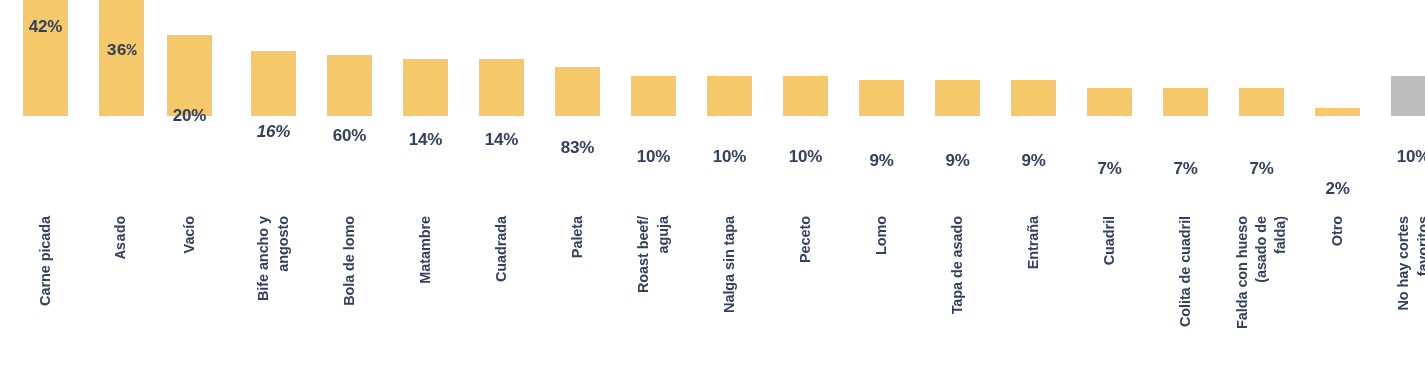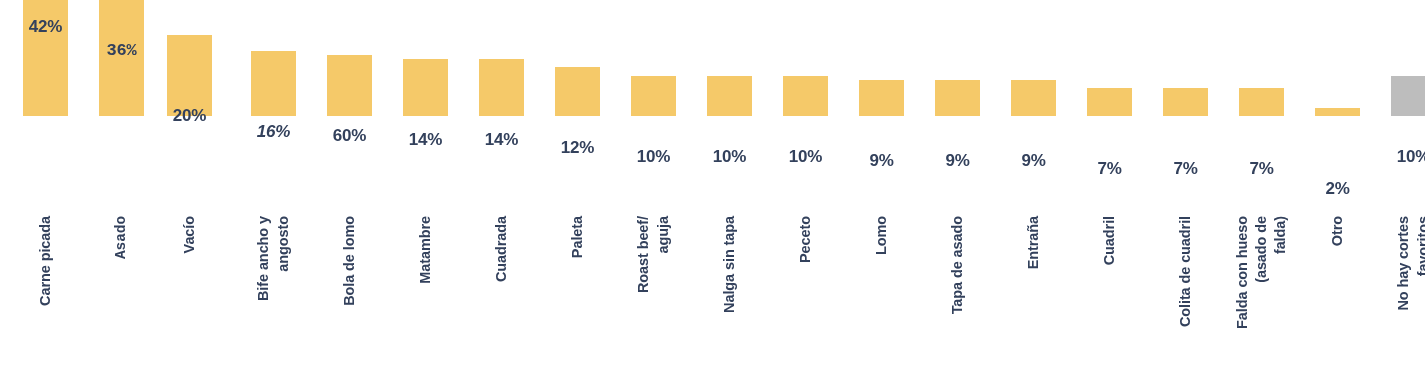--- a/index.html
+++ b/index.html
@@ -123,21 +123,21 @@
       </div>
       <div class="bar-group" style="left: 479px; width: 45px;">
         <div class="bar-rect" style="height: 56.7px; background: rgb(245, 201, 105);"></div>
         <div class="bar-value" style="top: 131.3px;">14%</div>
         <div class="bar-label-wrap">
           <div class="bar-label-line">Cuadrada</div>
         </div>
       </div>
       <div class="bar-group" style="left: 555px; width: 45px;">
         <div class="bar-rect" style="height: 48.6px; background: rgb(245, 201, 105);"></div>
-        <div class="bar-value" style="top: 139.4px;">12%</div>
+        <div class="bar-value" style="top: 139.4px;">83%</div>
         <div class="bar-label-wrap">
           <div class="bar-label-line">Paleta</div>
         </div>
       </div>
       <div class="bar-group" style="left: 631px; width: 45px;">
         <div class="bar-rect" style="height: 40.5px; background: rgb(245, 201, 105);"></div>
         <div class="bar-value" style="top: 147.5px;">10%</div>
         <div class="bar-label-wrap">
           <div class="bar-label-line">Roast beef/</div>
           <div class="bar-label-line">aguja</div>

